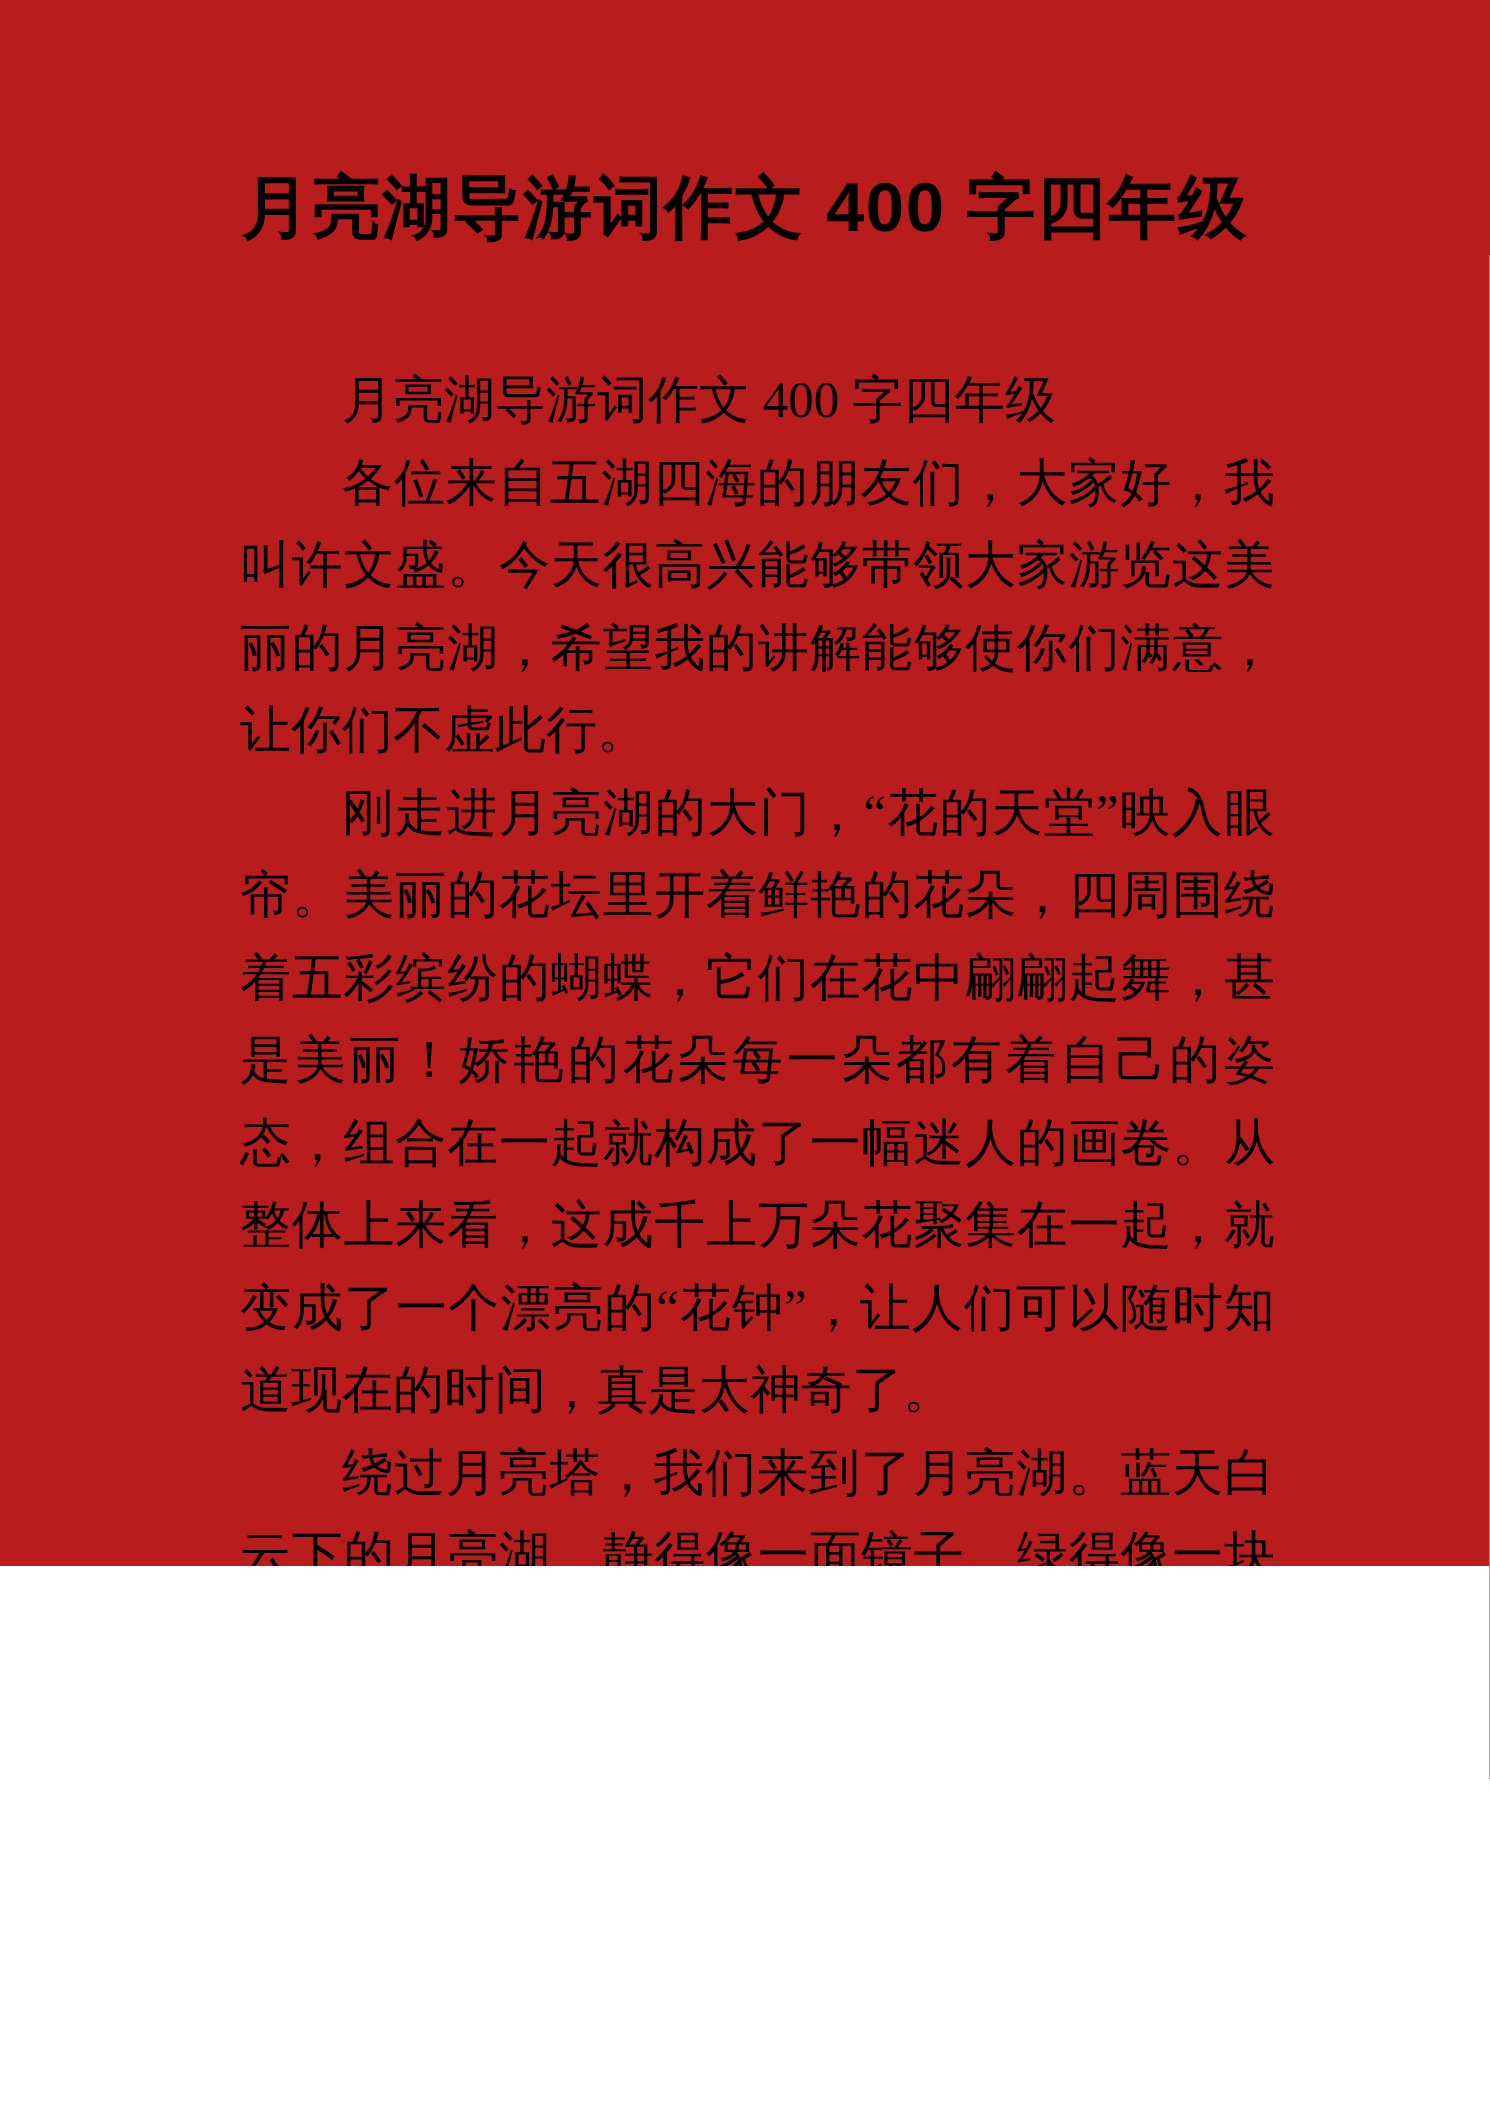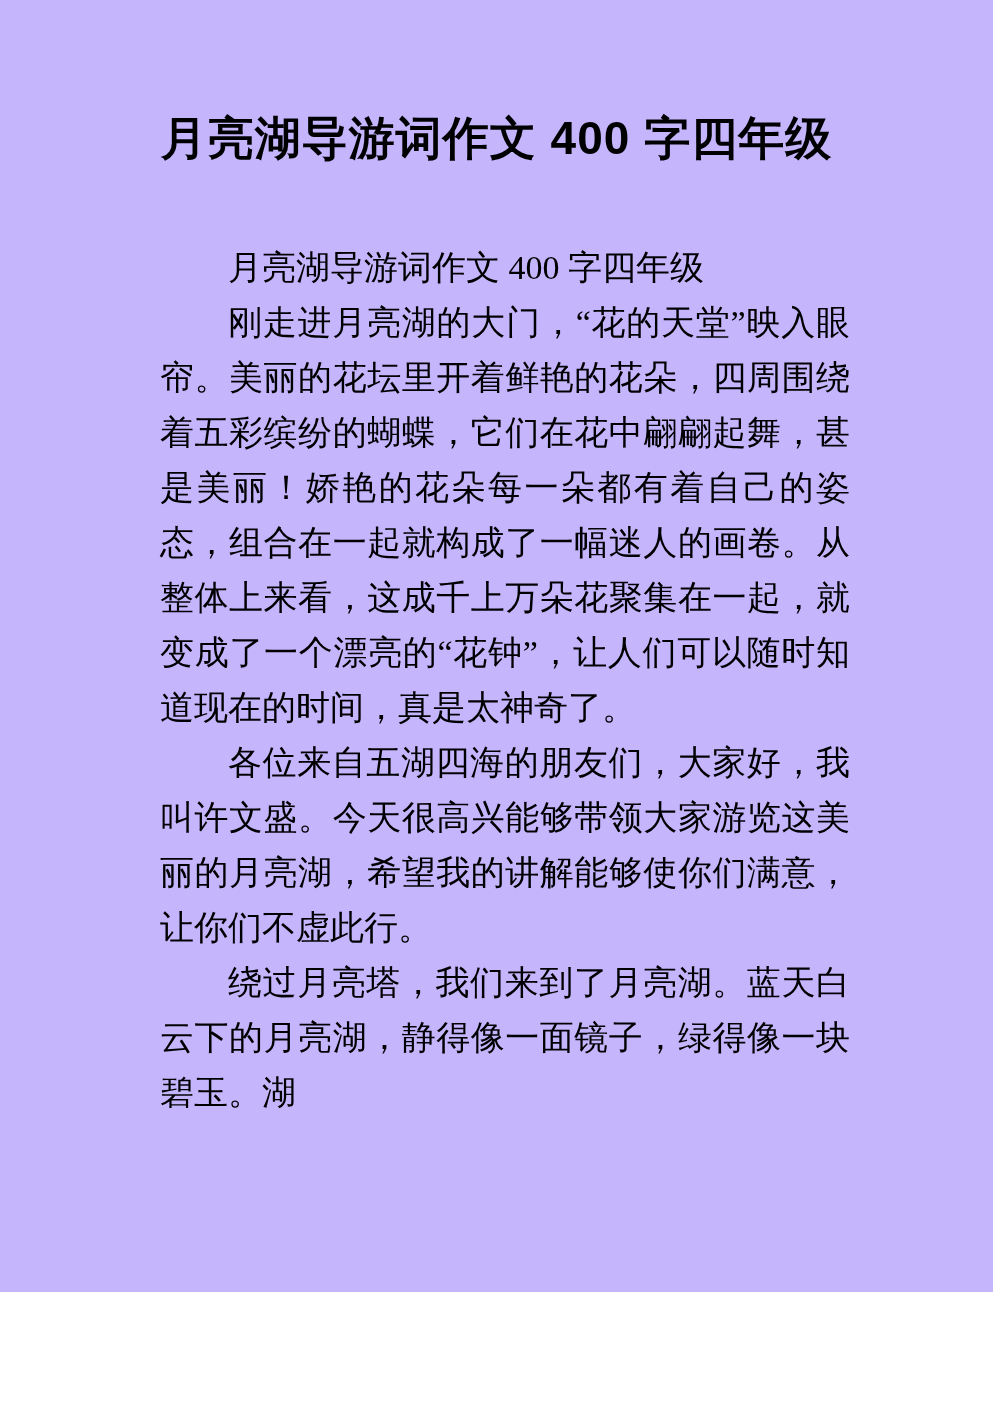--- a/index.html
+++ b/index.html
@@ -9,22 +9,22 @@
   body {
     width: 993px;
     height: 1404px;
     background: #ffffff;
     color: #000000;
     overflow: hidden;
     position: relative;
   }
   .doc-page {
     width: 993px;
-    height: 1292px;
-    background: #c4b5fd;
+    height: 1044px;
+    background: #b91c1c;
     overflow: hidden;
   }
   .doc-title {
     margin: 112px 100px 0 100px;
     text-align: center;
     font-family: "Liberation Sans", "DejaVu Sans", sans-serif;
     font-weight: bold;
     font-size: 46px;
     line-height: 52px;
     letter-spacing: 1px;
@@ -46,17 +46,17 @@
     word-break: break-all;
   }
 </style>
 </head>
 <body>
 
 <div class="doc-page">
   <h1 class="doc-title">月亮湖导游词作文 400 字四年级</h1>
   <div class="doc-body">
     <p>月亮湖导游词作文 400 字四年级</p>
+    <p>各位来自五湖四海的朋友们，大家好，我叫许文盛。今天很高兴能够带领大家游览这美丽的月亮湖，希望我的讲解能够使你们满意，让你们不虚此行。</p>
     <p>刚走进月亮湖的大门，“花的天堂”映入眼帘。美丽的花坛里开着鲜艳的花朵，四周围绕着五彩缤纷的蝴蝶，它们在花中翩翩起舞，甚是美丽！娇艳的花朵每一朵都有着自己的姿态，组合在一起就构成了一幅迷人的画卷。从整体上来看，这成千上万朵花聚集在一起，就变成了一个漂亮的“花钟”，让人们可以随时知道现在的时间，真是太神奇了。</p>
-    <p>各位来自五湖四海的朋友们，大家好，我叫许文盛。今天很高兴能够带领大家游览这美丽的月亮湖，希望我的讲解能够使你们满意，让你们不虚此行。</p>
     <p>绕过月亮塔，我们来到了月亮湖。蓝天白云下的月亮湖，静得像一面镜子，绿得像一块碧玉。湖</p>
   </div>
 </div>
 
 </body></html>

